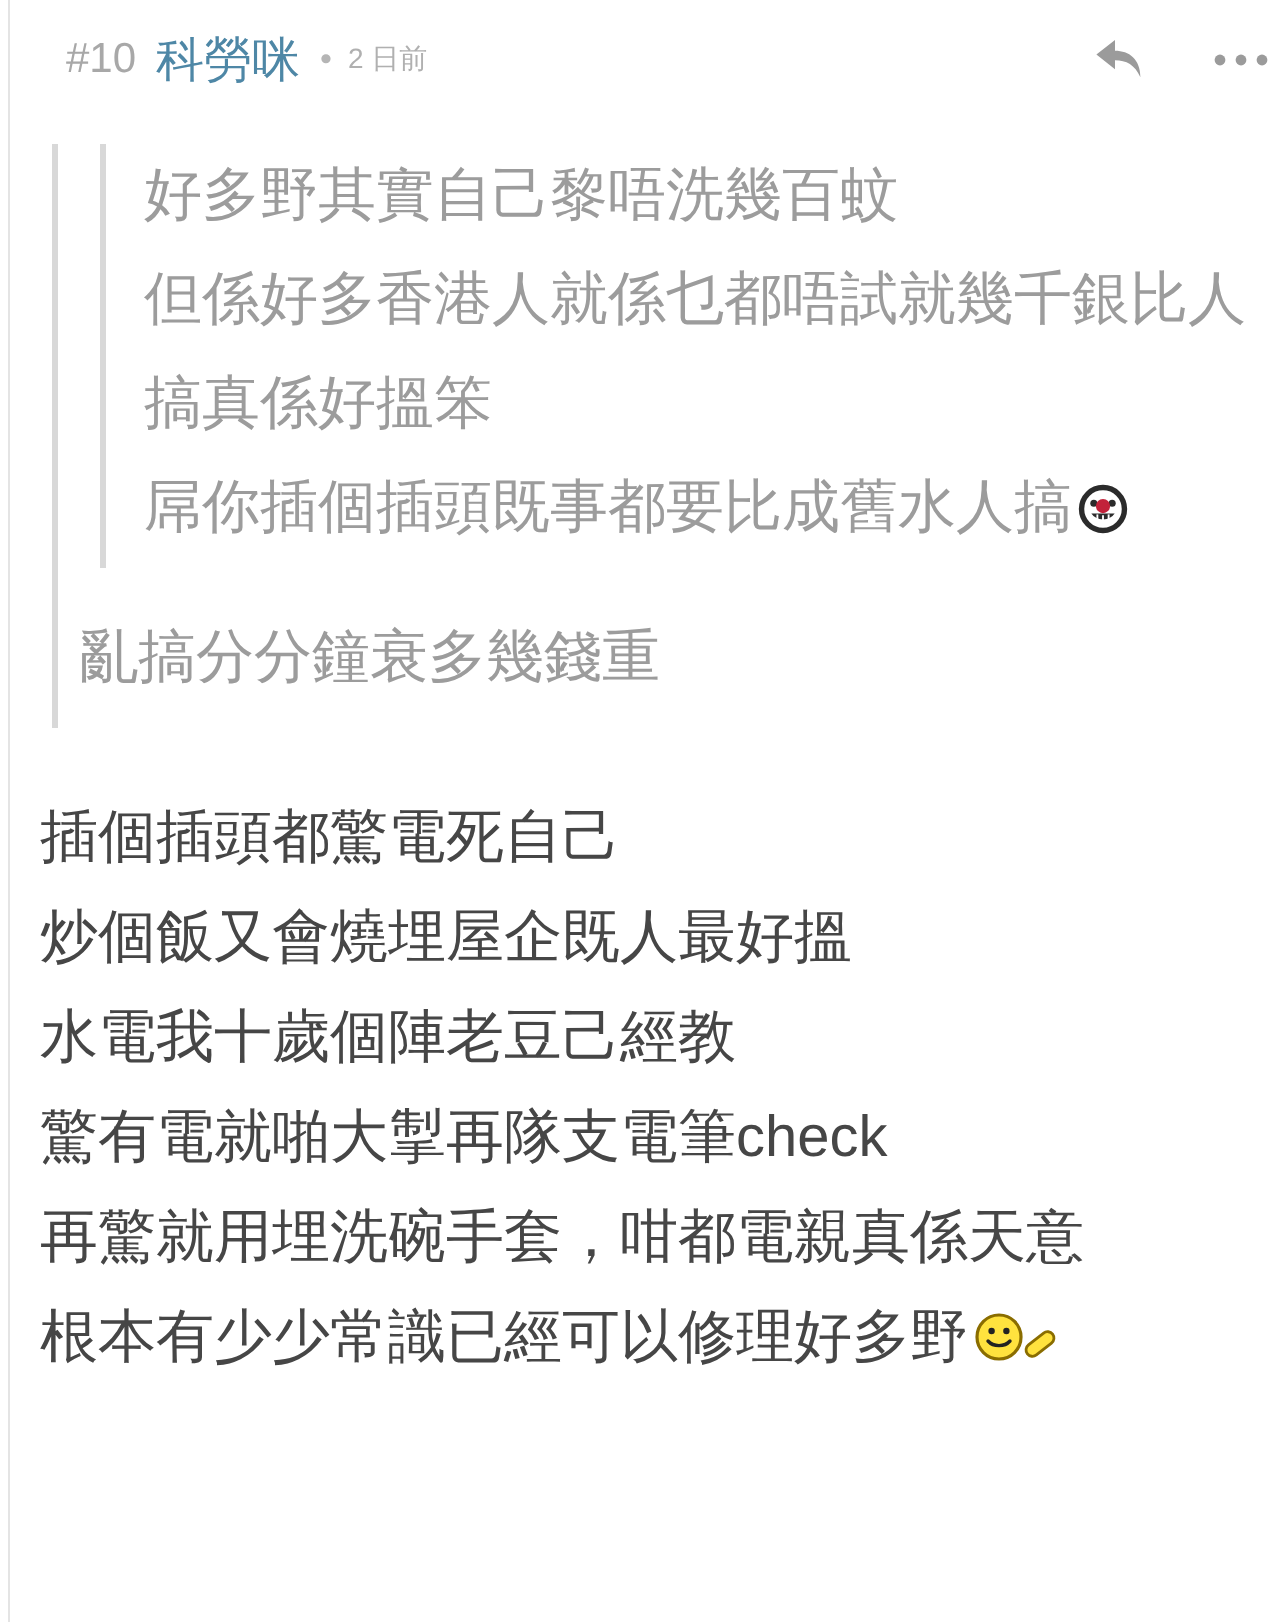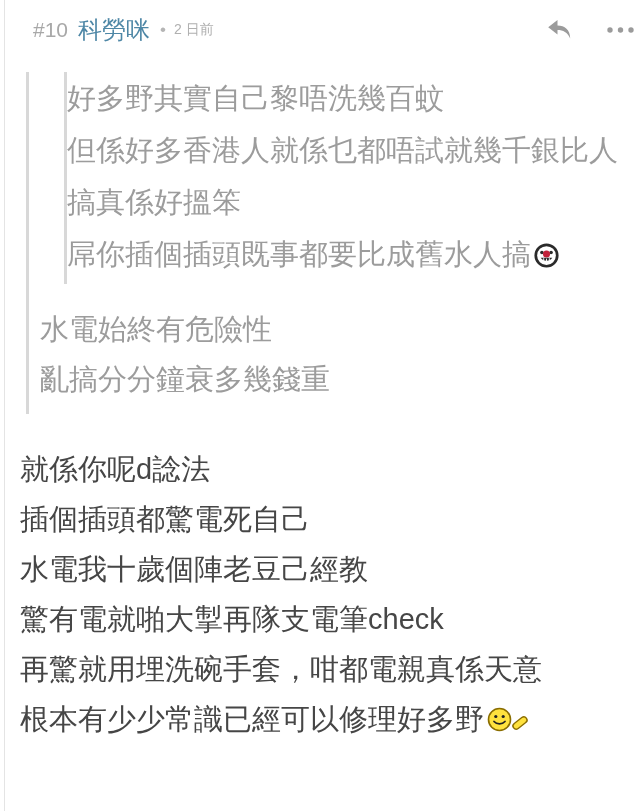--- a/index.html
+++ b/index.html
@@ -30,22 +30,23 @@
   .header-spacer{flex:1;}
   .hdr-icon{display:inline-flex;align-items:center;justify-content:center;cursor:pointer;}
   .reply-ic{margin-right:34px;}
   
   .quote-outer{
     margin:26px 0 30px 6px;
     border-left:3px solid #d8d8d8;
     padding:0 0 10px 11px;
   }
   .quote-inner{
-    margin:0 0 20px 24px;
+    margin:0 0 20px 10px;
     border-left:3px solid #d8d8d8;
+    padding-left:19px;
   }
   .qline{
     color:#9c9c9c;font-size:29px;line-height:52px;
     white-space:nowrap;
   }
   .quote-outer > .qline{line-height:50px;}
   
   .post-content{margin-top:0;}
   .pline{
     color:#464646;font-size:29px;line-height:50px;
@@ -92,27 +93,26 @@
               <circle cx="16.4" cy="9.2" r="1.7" fill="#2b2b2b"></circle>
               <circle cx="12" cy="10.6" r="3.4" fill="#c2223a"></circle>
               <path d="M6.4 14.2 A6.4 5.4 0 0 0 17.6 14.2 Z" fill="#2b2b2b"></path>
               <line x1="9.3" y1="14.6" x2="9.3" y2="17.2" stroke="#ffffff" stroke-width="0.9"></line>
               <line x1="12" y1="15" x2="12" y2="18" stroke="#ffffff" stroke-width="0.9"></line>
               <line x1="14.7" y1="14.6" x2="14.7" y2="17.2" stroke="#ffffff" stroke-width="0.9"></line>
             </svg>
           </span>
         </div>
       </blockquote>
-      <div class="qline">水電始終有危險性</div>
       <div class="qline">亂搞分分鐘衰多幾錢重</div>
     </blockquote>
 
     <div class="post-content">
-      <div class="pline">就係你呢d諗法</div>
       <div class="pline">插個插頭都驚電死自己</div>
+      <div class="pline">炒個飯又會燒埋屋企既人最好搵</div>
       <div class="pline">水電我十歲個陣老豆己經教</div>
       <div class="pline">驚有電就啪大掣再隊支電筆check</div>
       <div class="pline">再驚就用埋洗碗手套，咁都電親真係天意</div>
       <div class="pline">
         <span>根本有少少常識已經可以修理好多野</span><span class="emoji">
           <svg width="44" height="27" viewBox="0 0 44 27">
             <circle cx="12.5" cy="13.5" r="11" fill="#ffe23e" stroke="#8a6d00" stroke-width="1.6"></circle>
             <circle cx="8.8" cy="10.5" r="1.6" fill="#222222"></circle>
             <circle cx="16.2" cy="10.5" r="1.6" fill="#222222"></circle>
             <path d="M7 15.5 A6.8 5.6 0 0 0 18 15.5" fill="none" stroke="#222222" stroke-width="1.7" stroke-linecap="round"></path>

